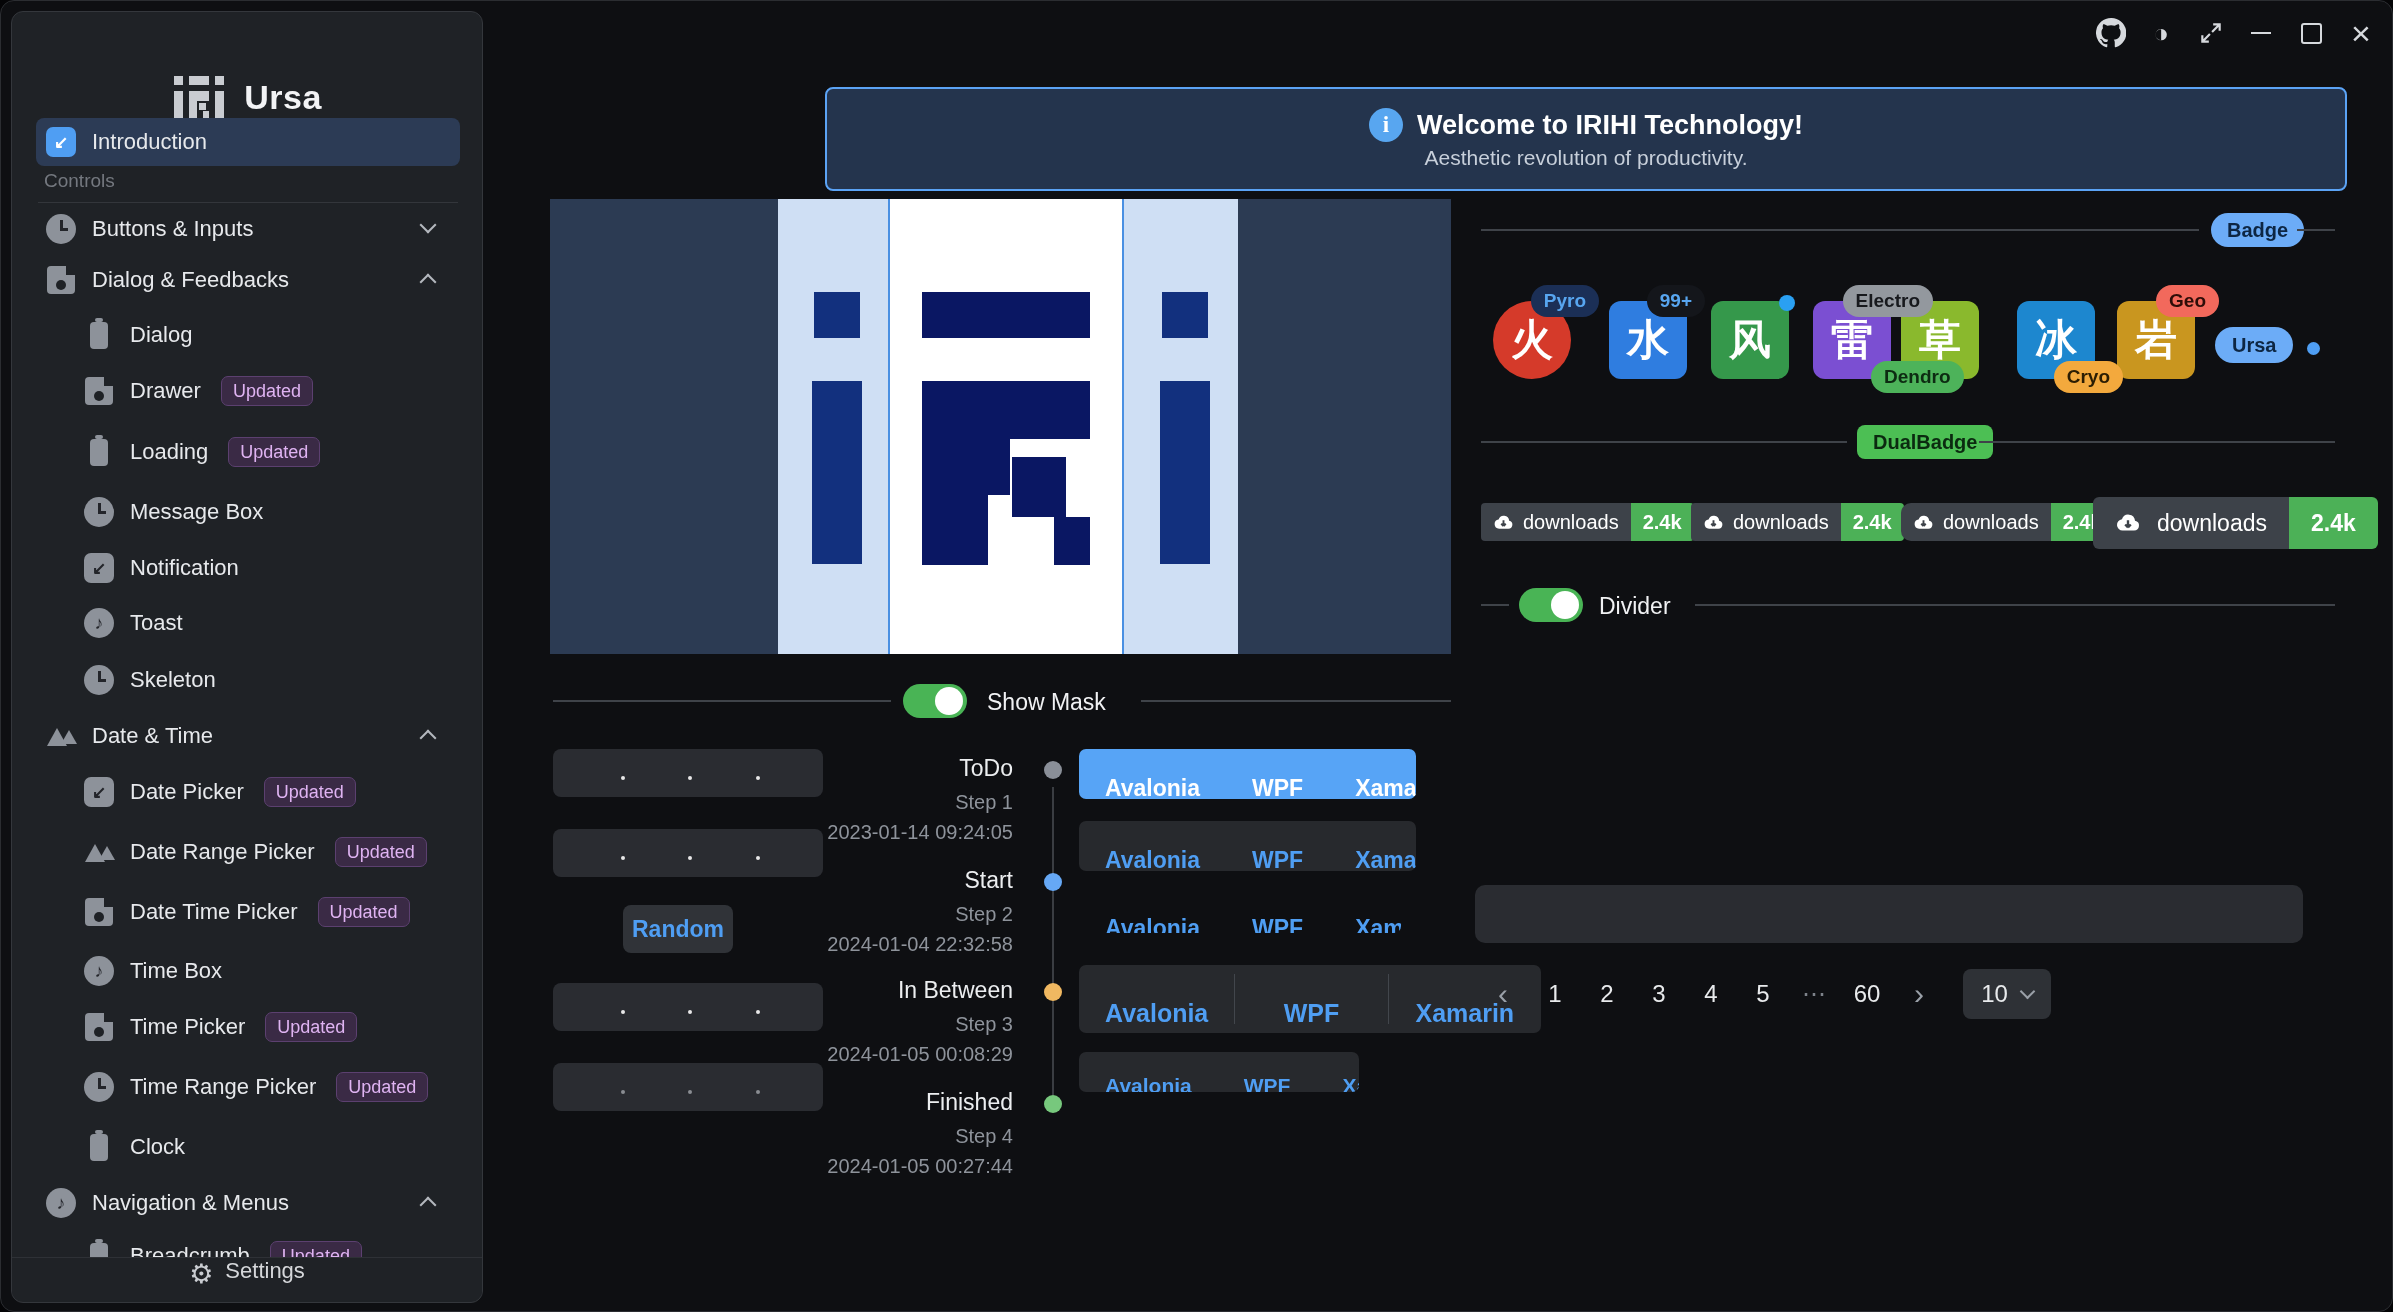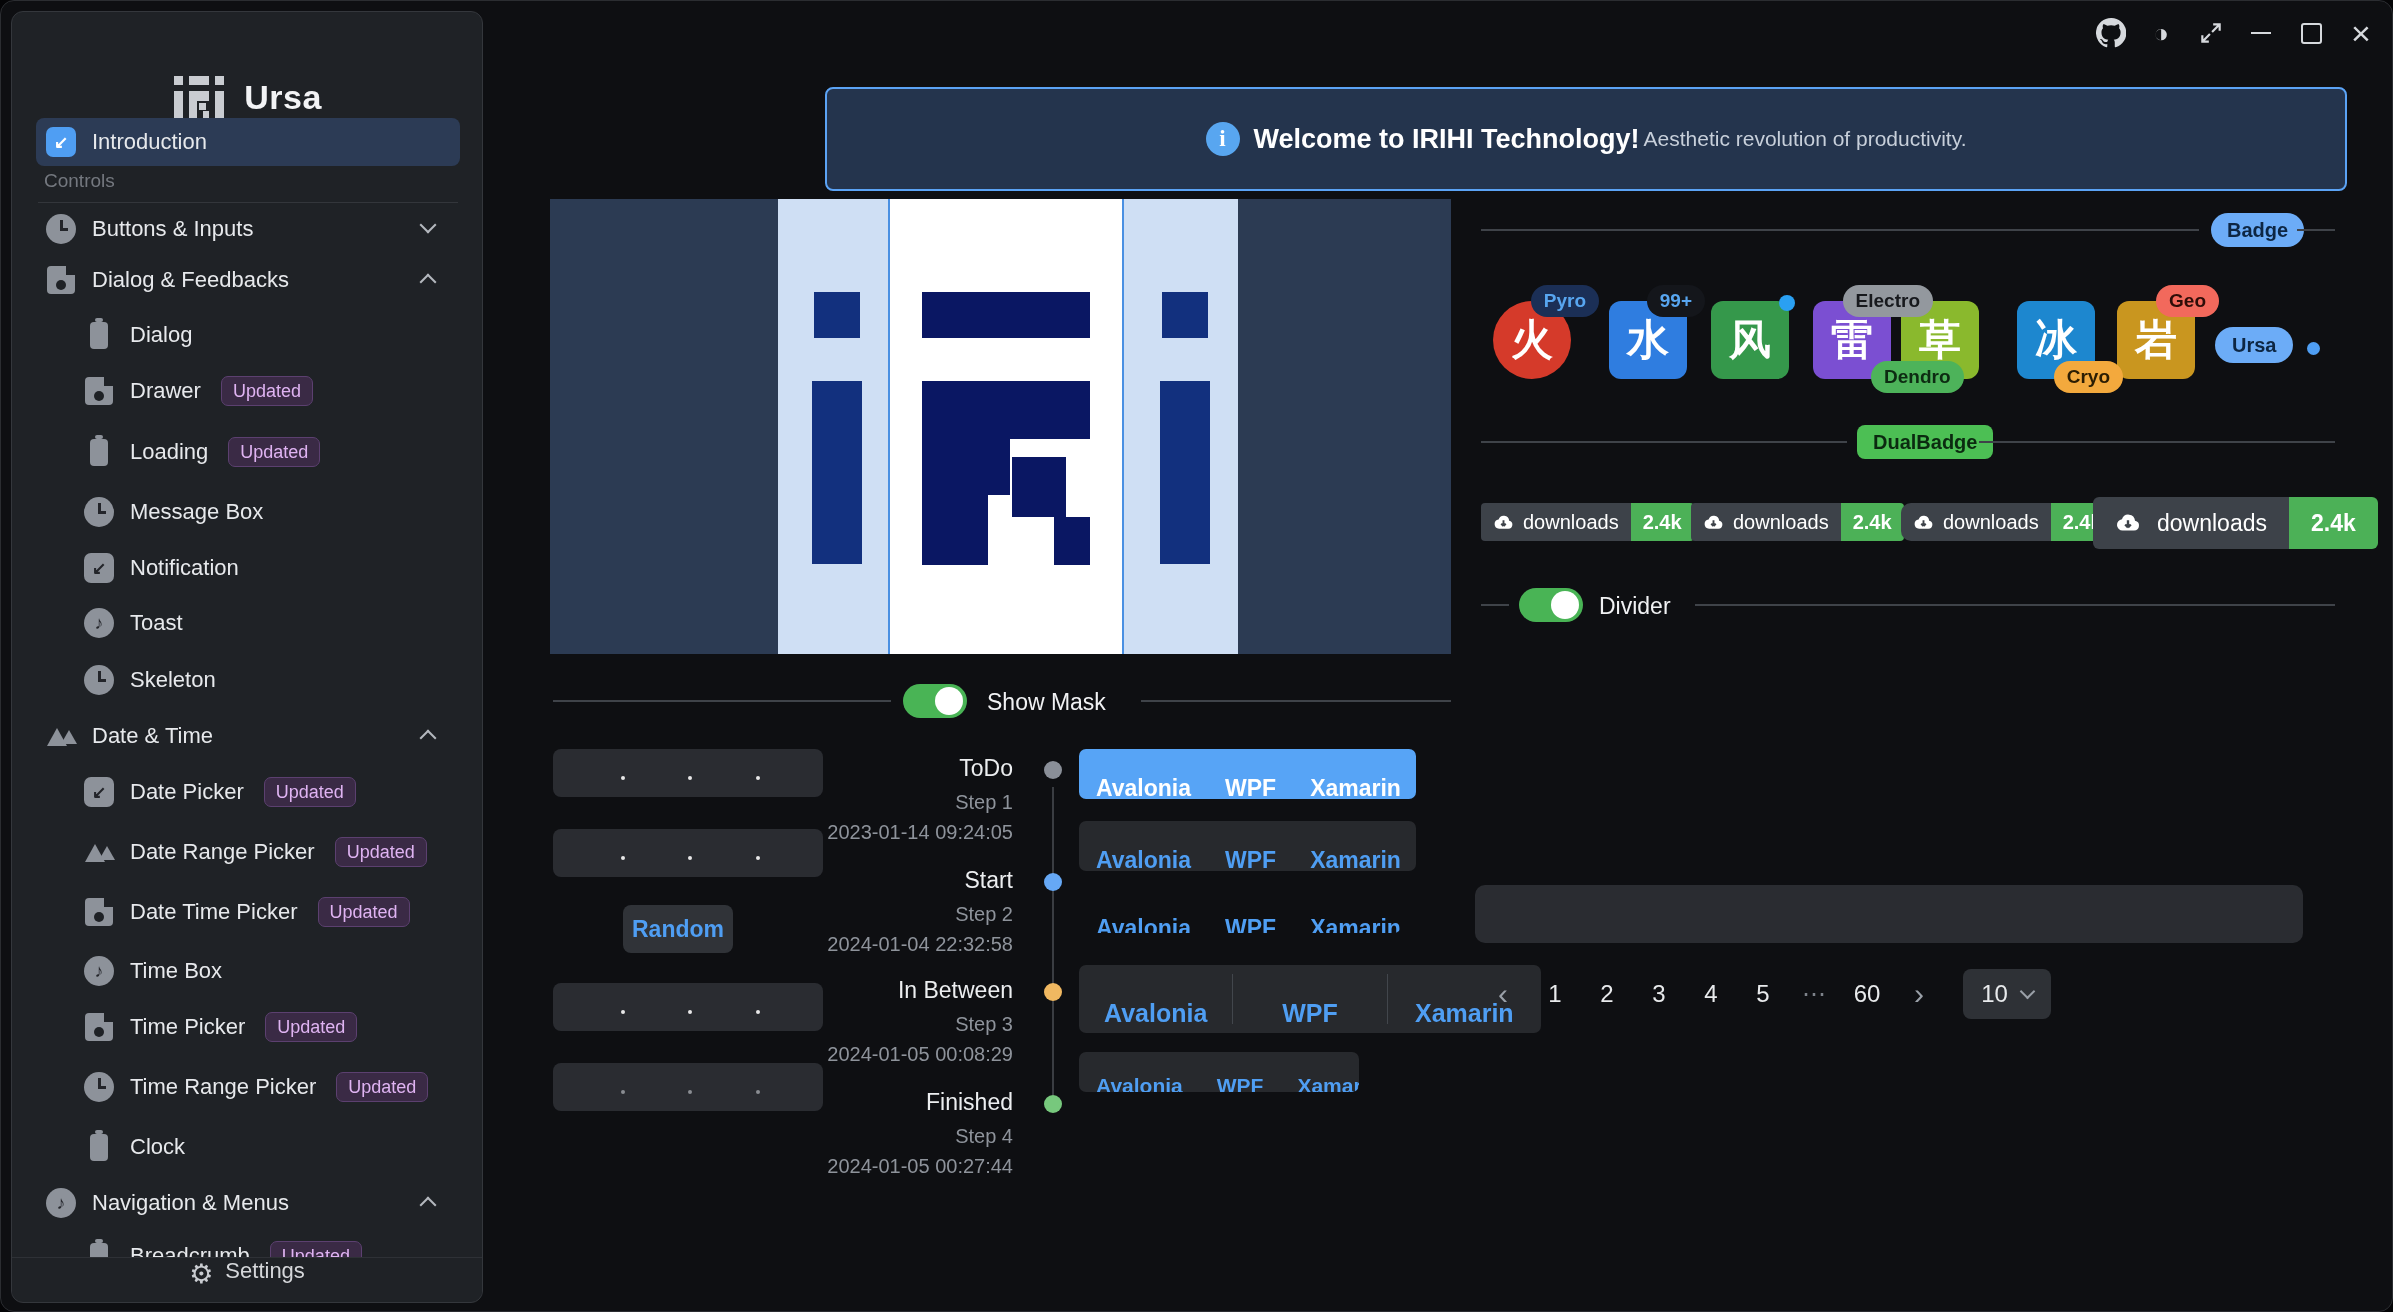--- a/index.html
+++ b/index.html
@@ -47,21 +47,21 @@
   .ic.flop { width:28px; height:28px; background:#8d929a; border-radius:4px; margin:0 1px; }
   .ic.flop::before { content:""; position:absolute; top:0; right:0; width:9px; height:9px; background:#1f2226; }
   .ic.flop::after { content:""; position:absolute; bottom:4px; left:9px; width:10px; height:10px; border-radius:50%; background:#1f2226; }
   .ic.batt { width:18px; height:27px; background:#8d929a; border-radius:4px; margin:0 6px; }
   .ic.batt::before { content:""; position:absolute; top:-4px; left:5px; width:8px; height:4px; background:#8d929a; border-radius:2px; }
   .ic.trees { width:30px; height:30px; }
   .ic.trees::before { content:""; position:absolute; left:1px; bottom:5px; border-left:10px solid transparent; border-right:10px solid transparent; border-bottom:18px solid #8d929a; }
   .ic.trees::after { content:""; position:absolute; right:-1px; bottom:7px; border-left:8px solid transparent; border-right:8px solid transparent; border-bottom:14px solid #8d929a; }
 
   
-  .banner { position:absolute; left:824px; top:86px; width:1522px; height:104px; background:#24344d; border:2px solid #5ba3f5; border-radius:8px; display:flex; align-items:center; justify-content:center; gap:4px; }
+  .banner { position:absolute; left:824px; top:86px; width:1522px; height:104px; background:#24344d; border:2px solid #5ba3f5; border-radius:8px; display:flex; flex-direction:column; align-items:center; justify-content:center; gap:4px; }
   .banner-row { display:flex; align-items:center; gap:14px; }
   .info-ic { width:34px; height:34px; border-radius:50%; background:#58a6f0; color:#fff; display:flex; align-items:center; justify-content:center; font-family:"Liberation Serif", serif; font-weight:bold; font-size:23px; }
   .info-ic::after { content:"i"; }
   .banner-title { font-size:27px; font-weight:bold; color:#fff; }
   .banner-sub { font-size:21px; color:#c7cfda; }
 
   
   .logo-img { position:absolute; left:549px; top:198px; width:901px; height:455px; background:#2c3b53; overflow:hidden; }
   .band { position:absolute; top:0; height:100%; }
   .px { position:absolute; }
@@ -82,21 +82,21 @@
 
   
   .step-txt { position:absolute; left:700px; width:312px; text-align:right; white-space:nowrap; }
   .st-title { font-size:23px; color:#eceef0; }
   .st-sub { font-size:20px; color:#8e939b; }
   .step-dot { position:absolute; left:1043px; width:18px; height:18px; border-radius:50%; }
   .step-line { position:absolute; left:1051px; width:2px; background:#3a3d42; }
 
   
   .bgrp { position:absolute; left:1078px; display:flex; align-items:stretch; border-radius:7px; overflow:hidden; }
-  .bgrp .gbtn { flex:1; display:flex; align-items:center; justify-content:center; font-weight:bold; white-space:nowrap; padding:0 17px;margin-top:28px; }
+  .bgrp .gbtn { flex:1; display:flex; align-items:center; justify-content:center; font-weight:bold; white-space:nowrap; padding:0 26px;margin-top:28px; }
   .bgrp .gsep { width:1px; margin:9px 0; }
   .bgrp.blue { background:#57a4f6; } .bgrp.blue .gbtn{ color:#fff; } .bgrp.blue .gsep{ background:rgba(255,255,255,.55); }
   .bgrp.dark { background:#27292d; } .bgrp.dark .gbtn{ color:#4f9ef3; } .bgrp.dark .gsep{ background:#42464c; }
   .bgrp.ghost { background:transparent; } .bgrp.ghost .gbtn{ color:#4f9ef3; } .bgrp.ghost .gsep{ background:#3a3e44; }
 
   
   .pill { display:inline-flex; align-items:center; justify-content:center; border-radius:999px; font-weight:bold; white-space:nowrap; }
   .avatar { position:absolute; top:300px; width:78px; height:78px; border-radius:12px; display:flex; align-items:center; justify-content:center; color:#fff; font-size:42px; font-weight:bold; }
   .avatar.circle { border-radius:50%; }
   .av-badge { position:absolute; height:32px; padding:0 13px; font-size:19px; z-index:3; }

